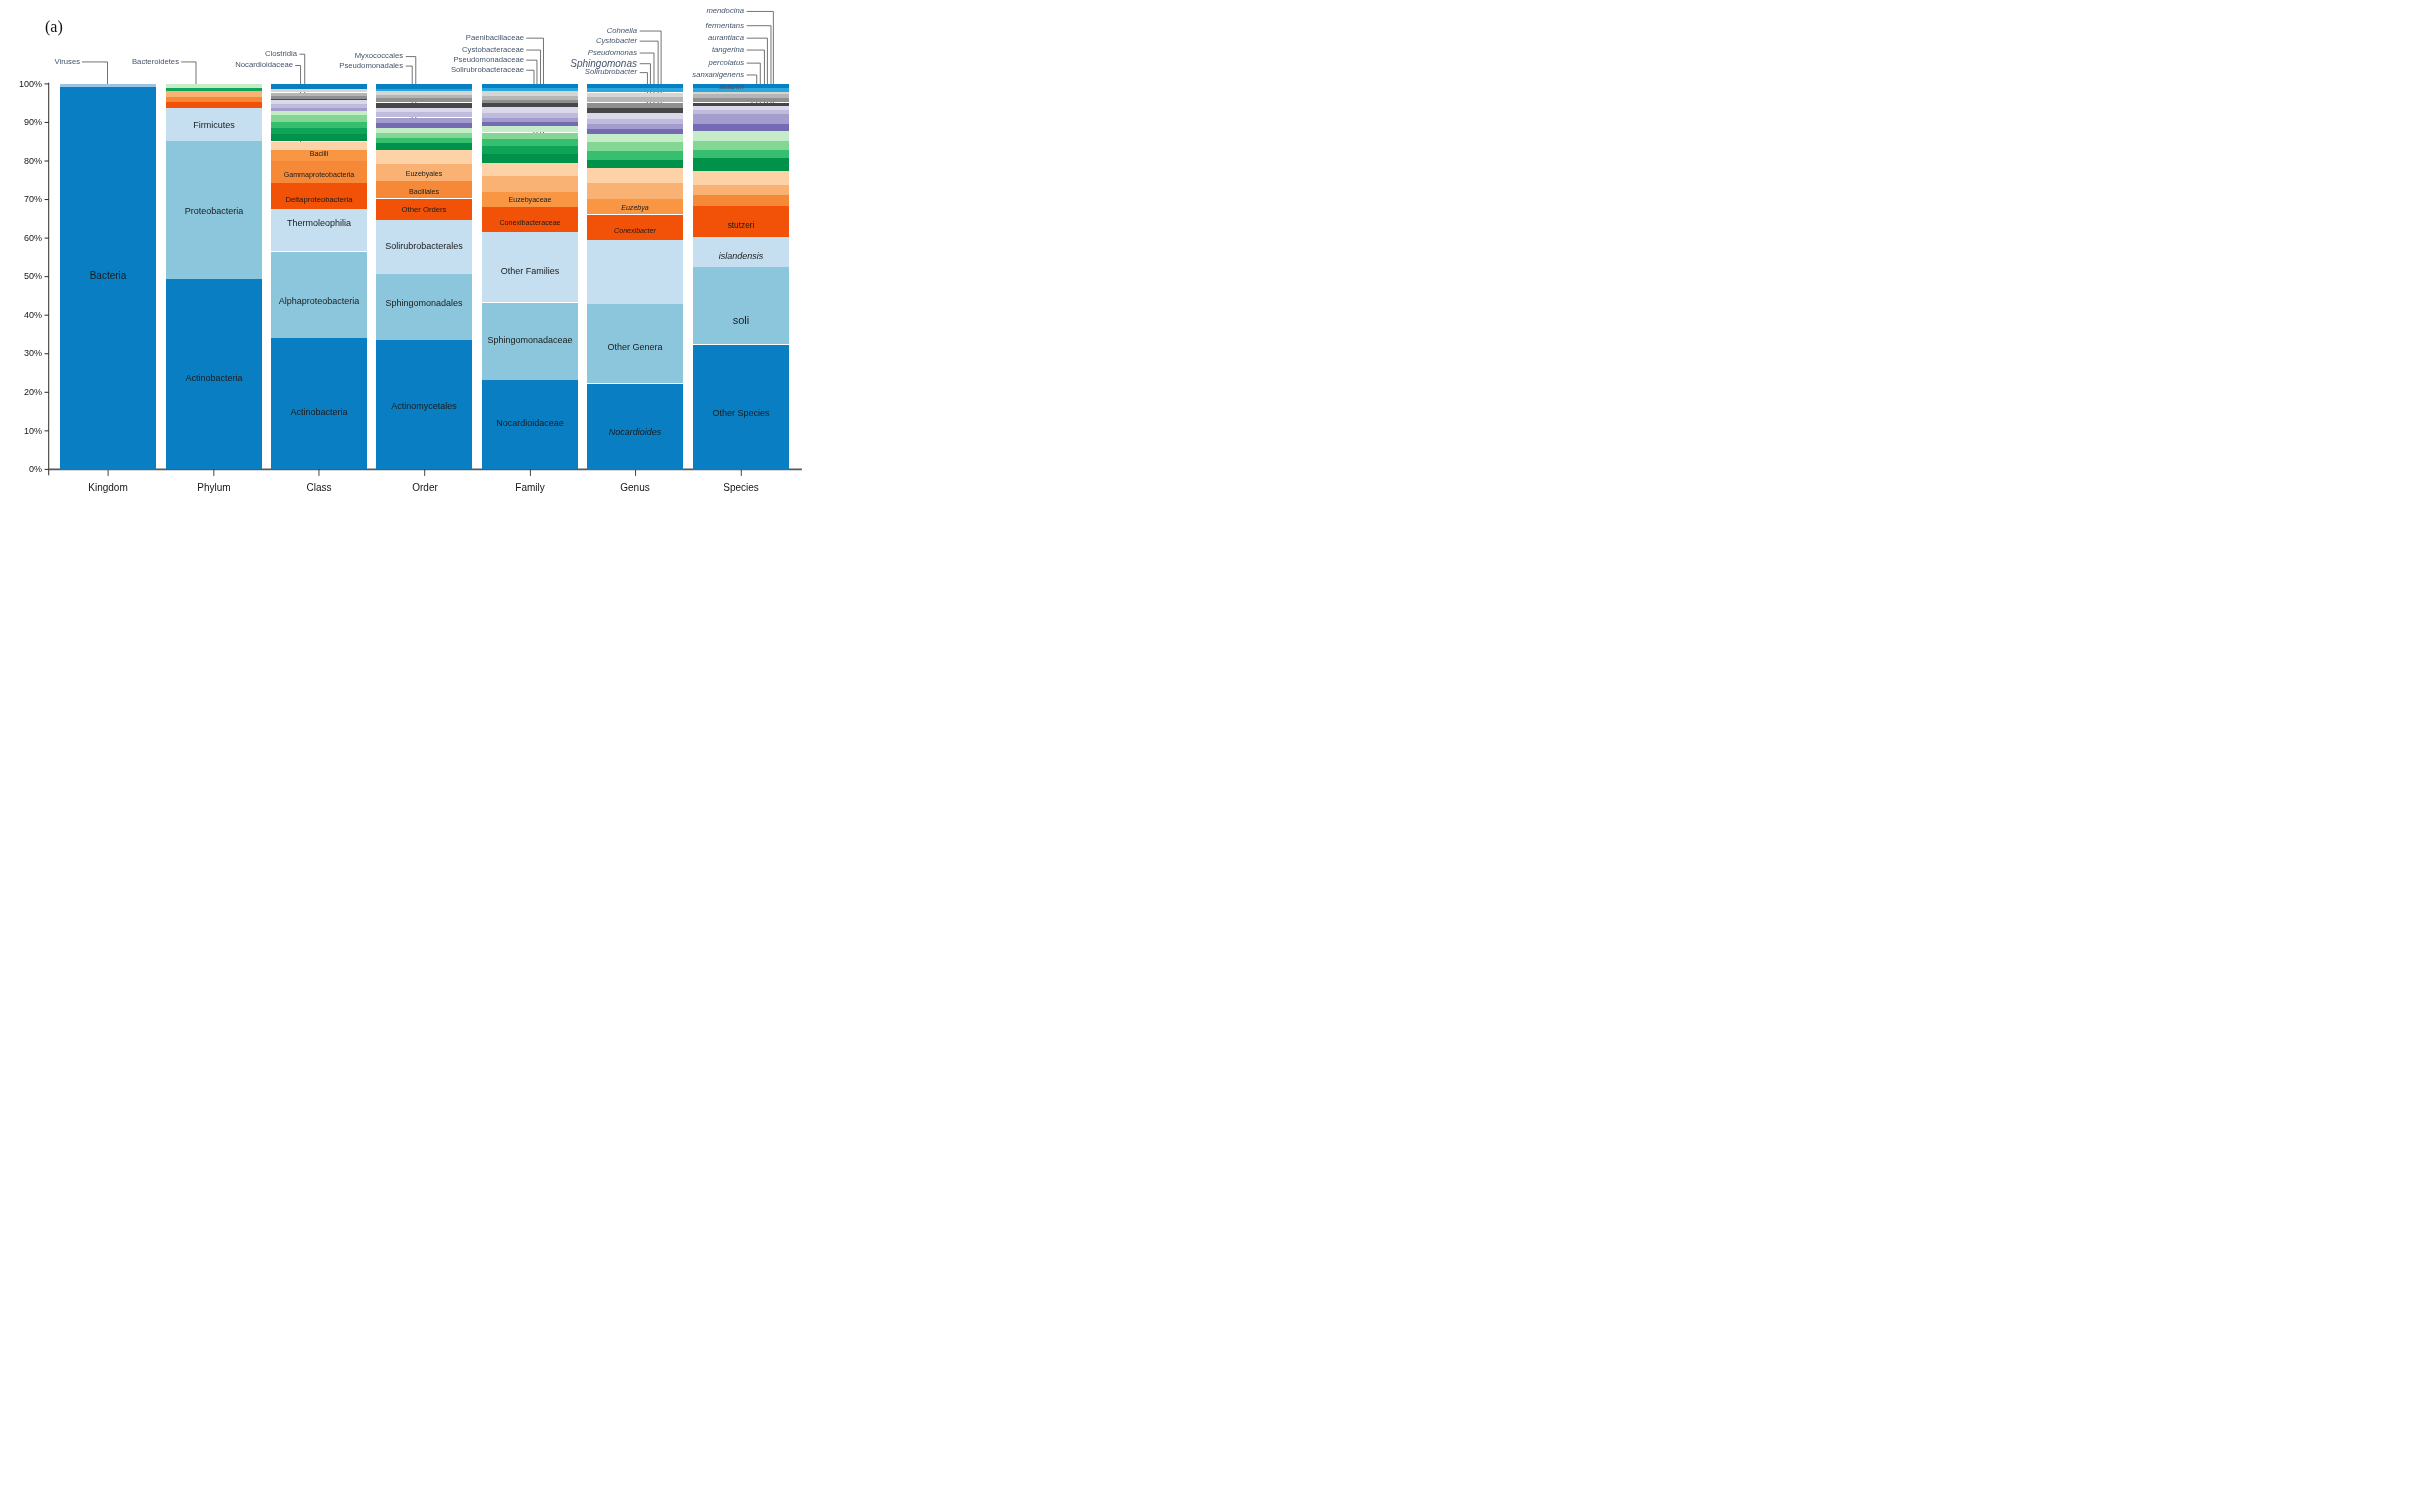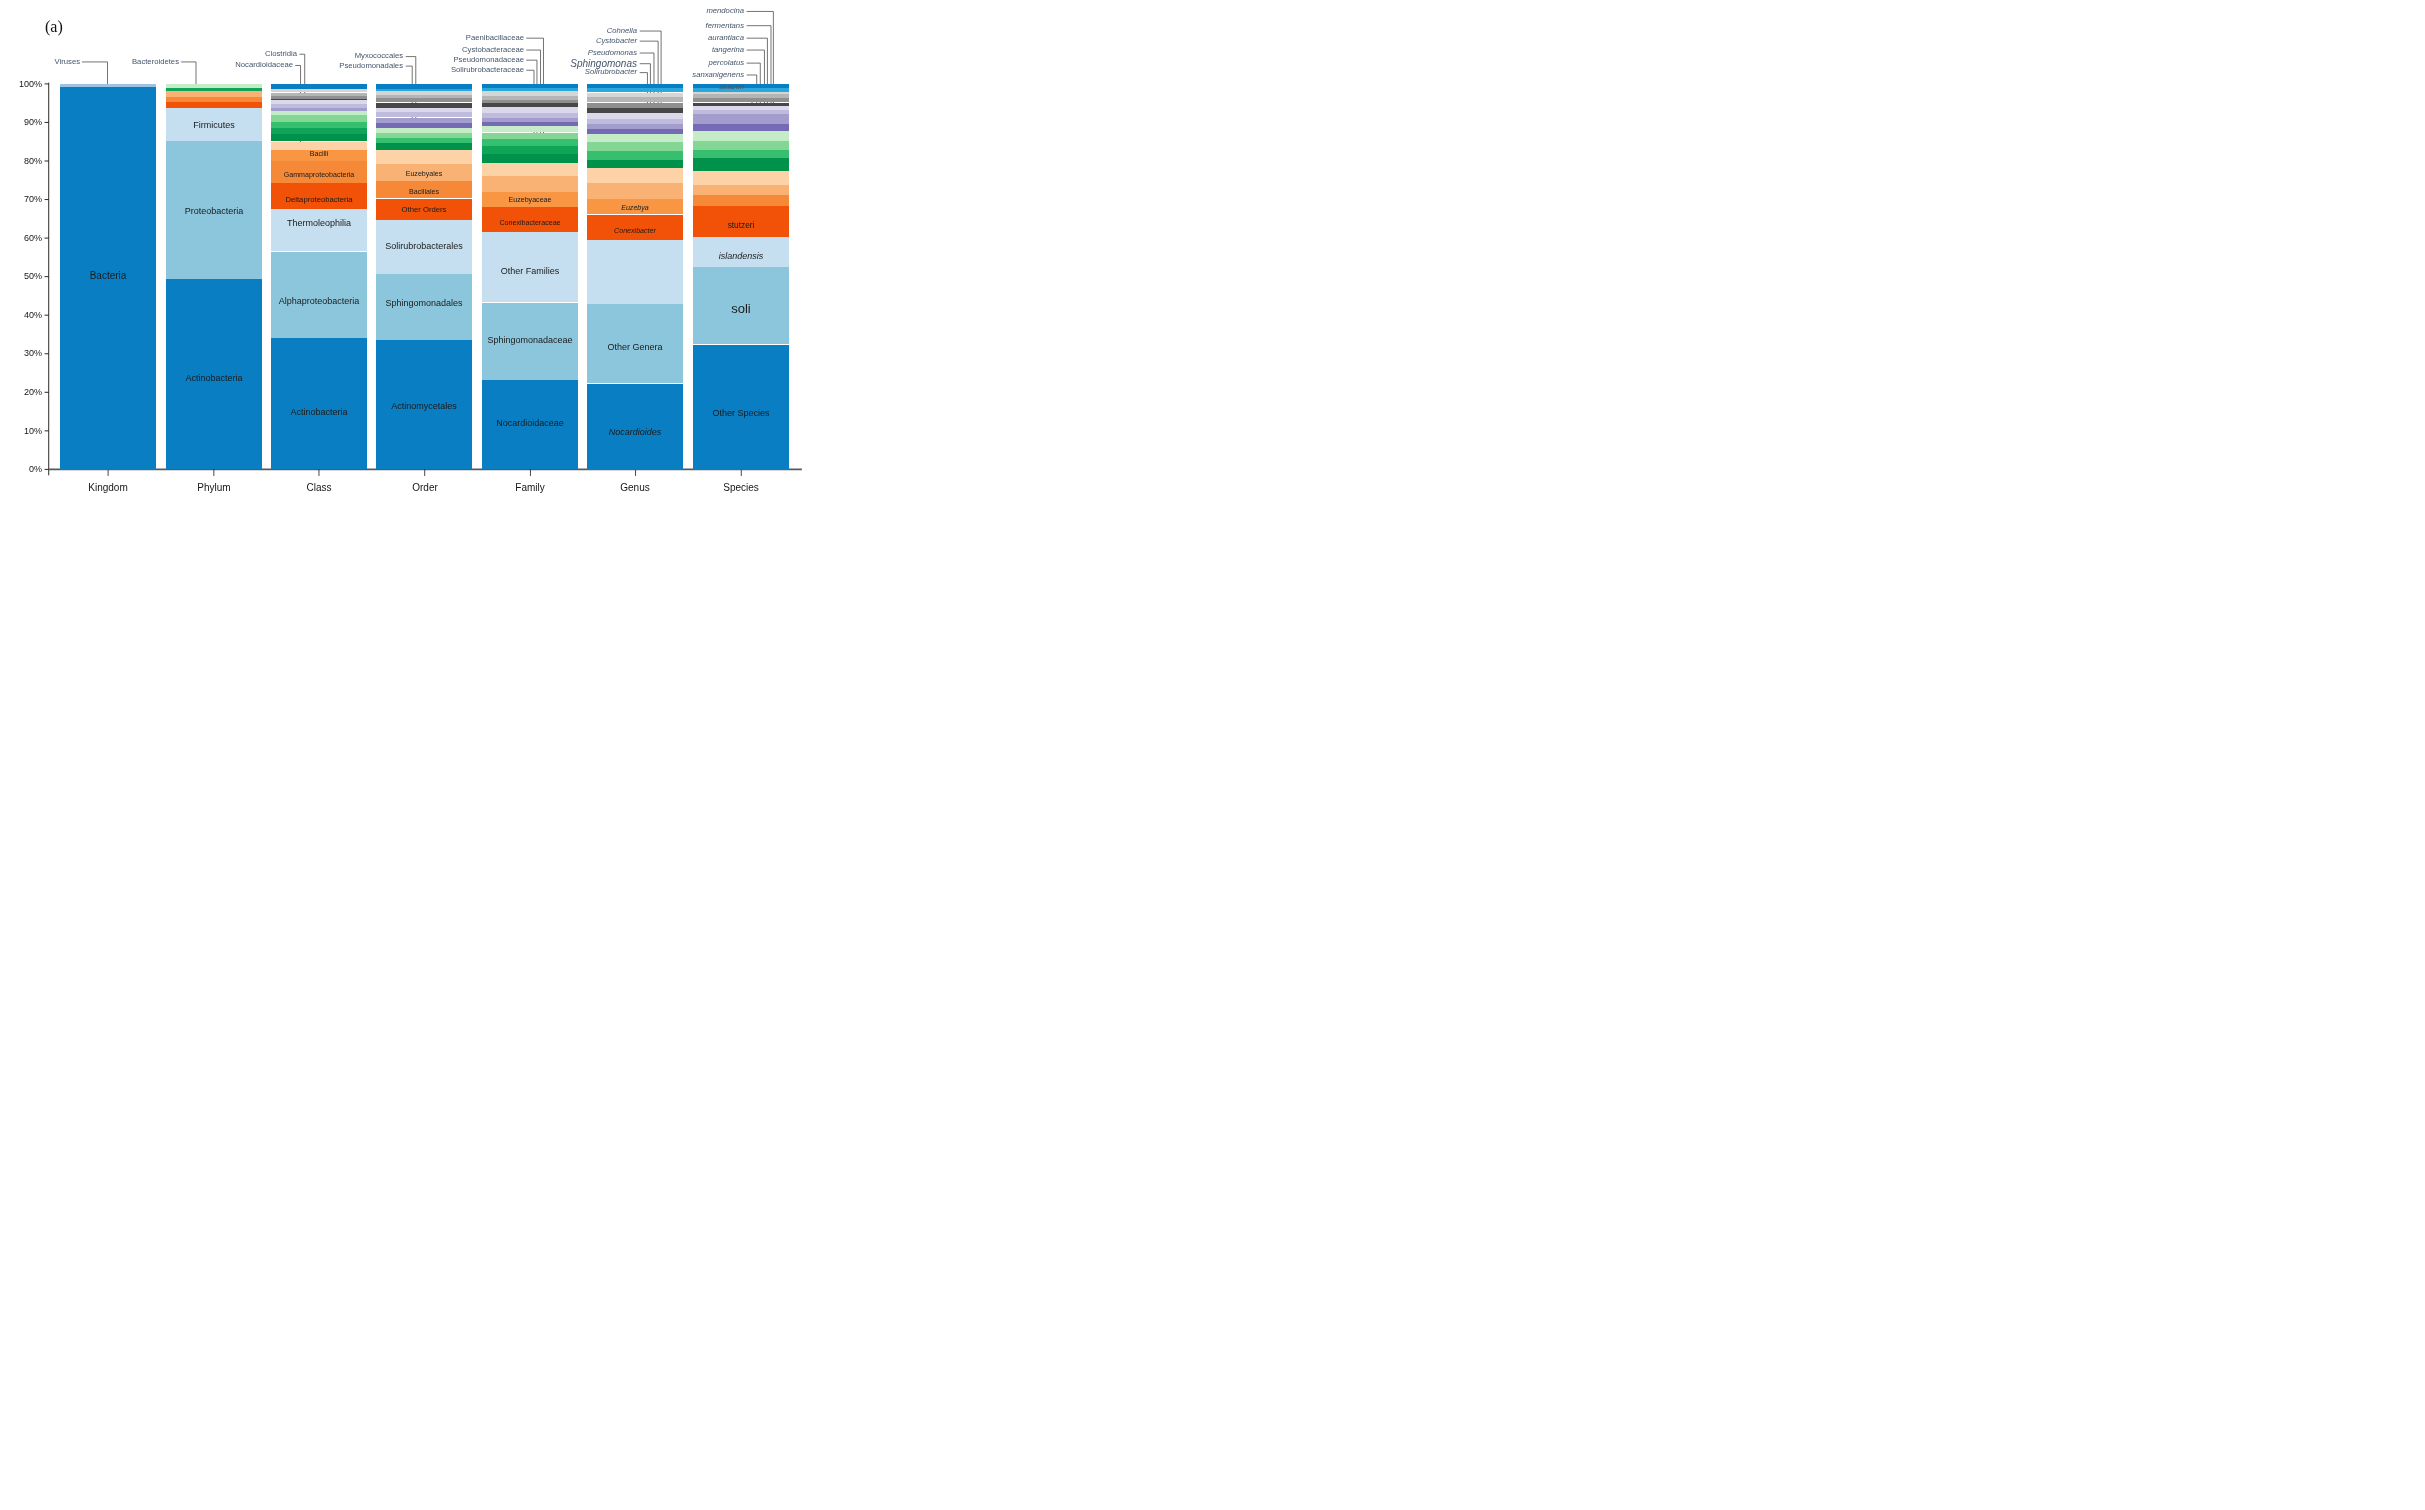--- a/index.html
+++ b/index.html
@@ -214,21 +214,21 @@
         <div class="seg" style="top: 66px; height: 8px; background: rgb(53, 191, 110);"></div>
         <div class="seg" style="top: 74px; height: 12.7px; background: rgb(0, 145, 75);"></div>
         <div class="seg" style="top: 87px; height: 14px; background: rgb(252, 210, 166);"></div>
         <div class="seg" style="top: 101px; height: 9.6px; background: rgb(250, 178, 116);"></div>
         <div class="seg" style="top: 111px; height: 11.6px; background: rgb(246, 137, 56);"></div>
         <div class="seg" style="top: 122px; height: 31px; background: rgb(241, 82, 8);"></div>
         <div class="seg-label" style="top: 141px; font-size: 8.3px;">stutzeri</div>
         <div class="seg" style="top: 153px; height: 30px; background: rgb(197, 223, 240);"></div>
         <div class="seg-label it" style="top: 172px; font-size: 9px;">islandensis</div>
         <div class="seg" style="top: 183px; height: 77px; background: rgb(140, 198, 220);"></div>
-        <div class="seg-label" style="top: 224px; font-size: 13px;">soli</div>
+        <div class="seg-label" style="top: 236px; font-size: 11px;">soli</div>
         <div class="seg" style="top: 261px; height: 125px; background: rgb(10, 126, 194);"></div>
         <div class="seg-label" style="top: 329px; font-size: 9px;">Other Species</div>
       </div>
     </div>
 <div class="ytick-label" style="left: 42px; top: 469px; font-size: 9px;">0%</div>
     <div class="ytick-label" style="left: 42px; top: 431px; font-size: 9px;">10%</div>
     <div class="ytick-label" style="left: 42px; top: 392px; font-size: 9px;">20%</div>
     <div class="ytick-label" style="left: 42px; top: 353px; font-size: 9px;">30%</div>
     <div class="ytick-label" style="left: 42px; top: 315px; font-size: 9px;">40%</div>
     <div class="ytick-label" style="left: 42px; top: 276px; font-size: 9px;">50%</div>

